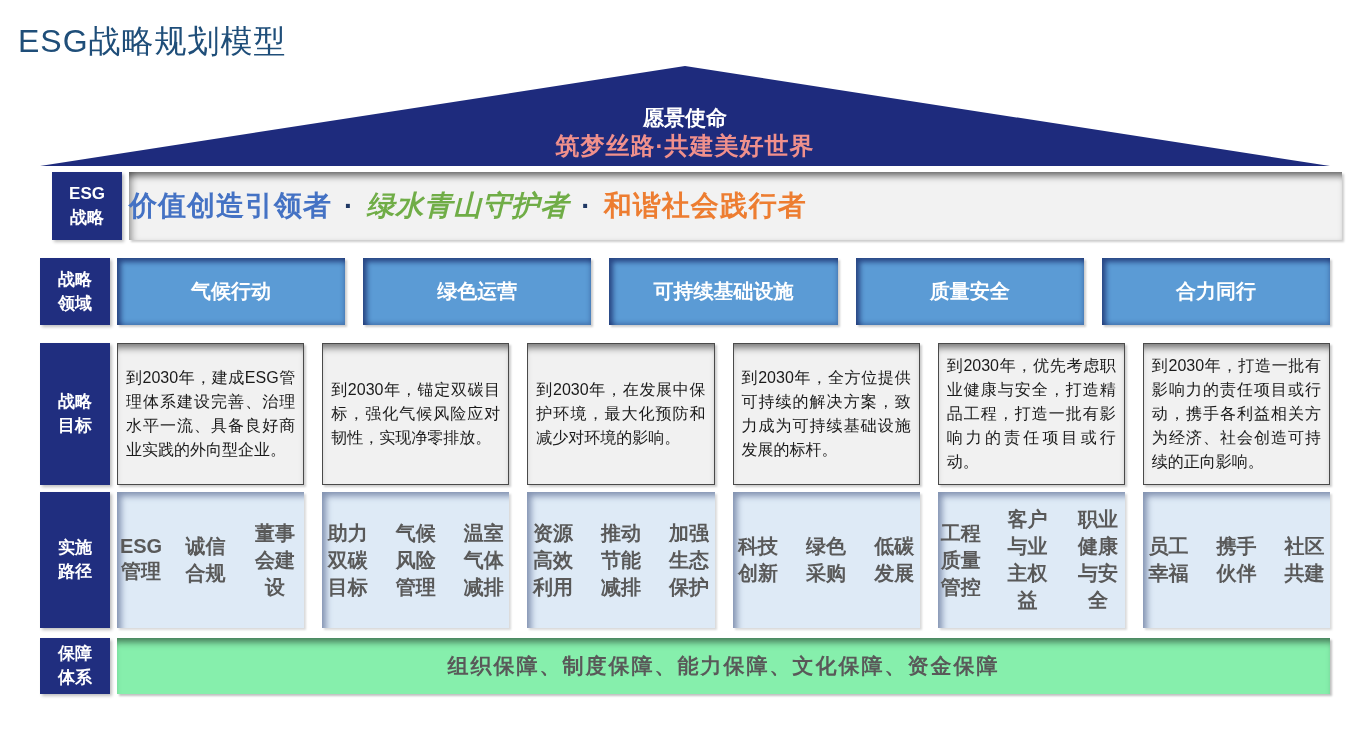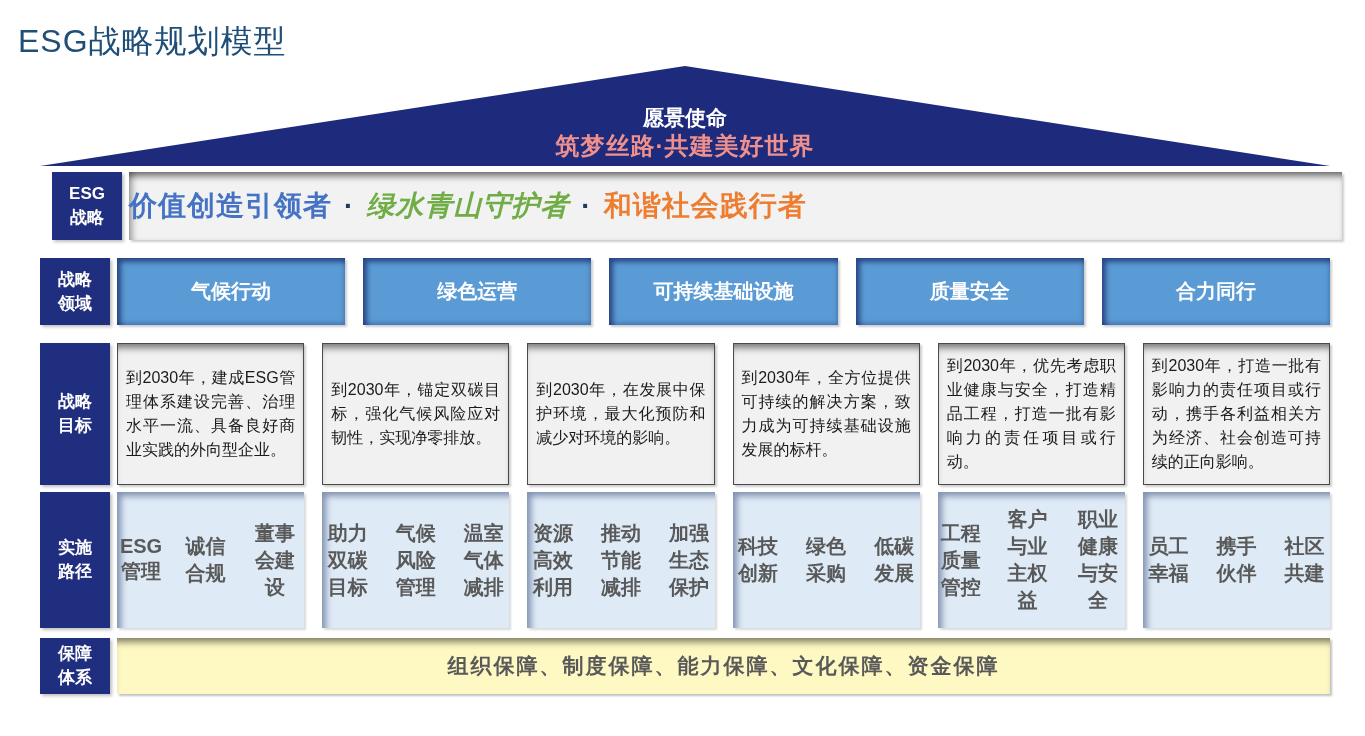--- a/index.html
+++ b/index.html
@@ -61,21 +61,21 @@
   .goal-text{text-align:justify;text-justify:inter-ideograph;width:100%;}
   
   .path-box{
     flex:1;background:#DEEAF6;
     box-shadow:inset 6px 6px 6px -2px rgba(40,60,110,0.50),2px 2px 2px rgba(0,0,0,0.15);
     display:flex;flex-direction:row;align-items:center;justify-content:center;
     font-size:20px;font-weight:bold;color:#595959;gap:17px;text-align:center;
   }
   
   .guarantee-box{
-    flex:1;background:#fef9c3;
+    flex:1;background:#86efac;
     box-shadow:inset 0 8px 7px -4px rgba(0,0,0,0.50),2px 2px 2px rgba(0,0,0,0.25);
     display:flex;align-items:center;justify-content:center;
     font-size:21px;font-weight:bold;color:#595959;letter-spacing:2px;
   }
 </style>
 </head>
 <body>
 
 <div class="page-title">ESG战略规划模型</div>
 

